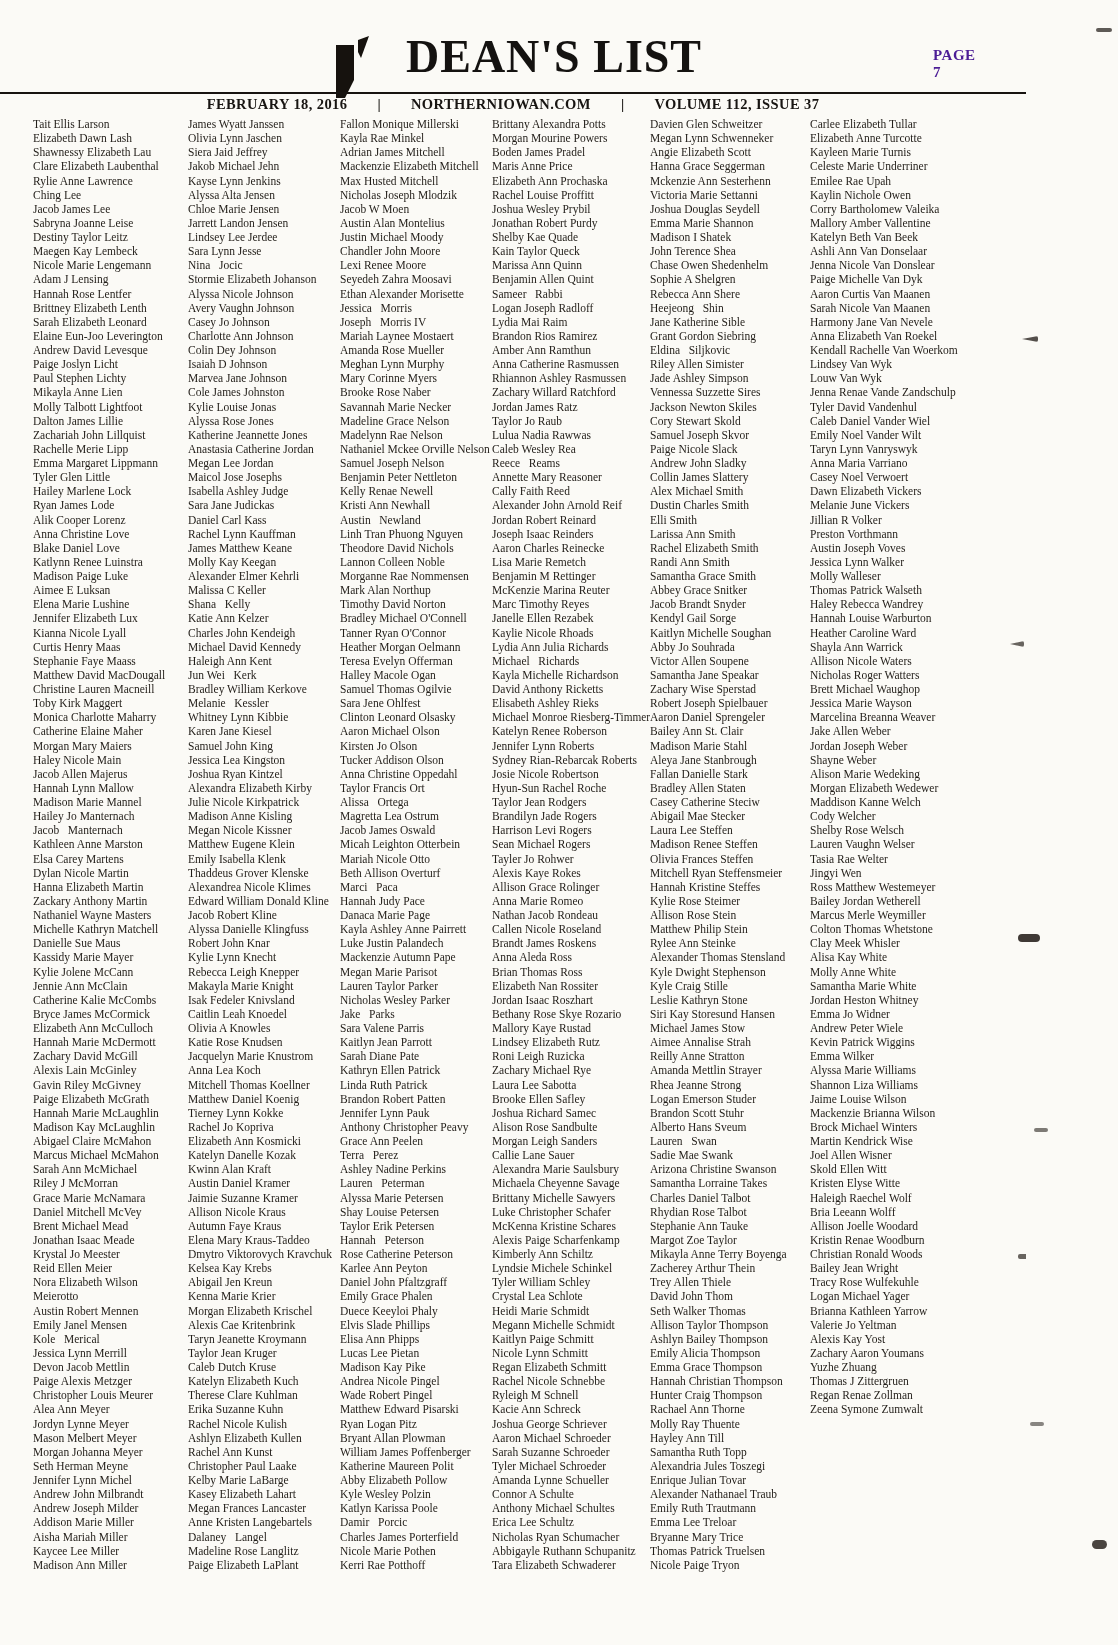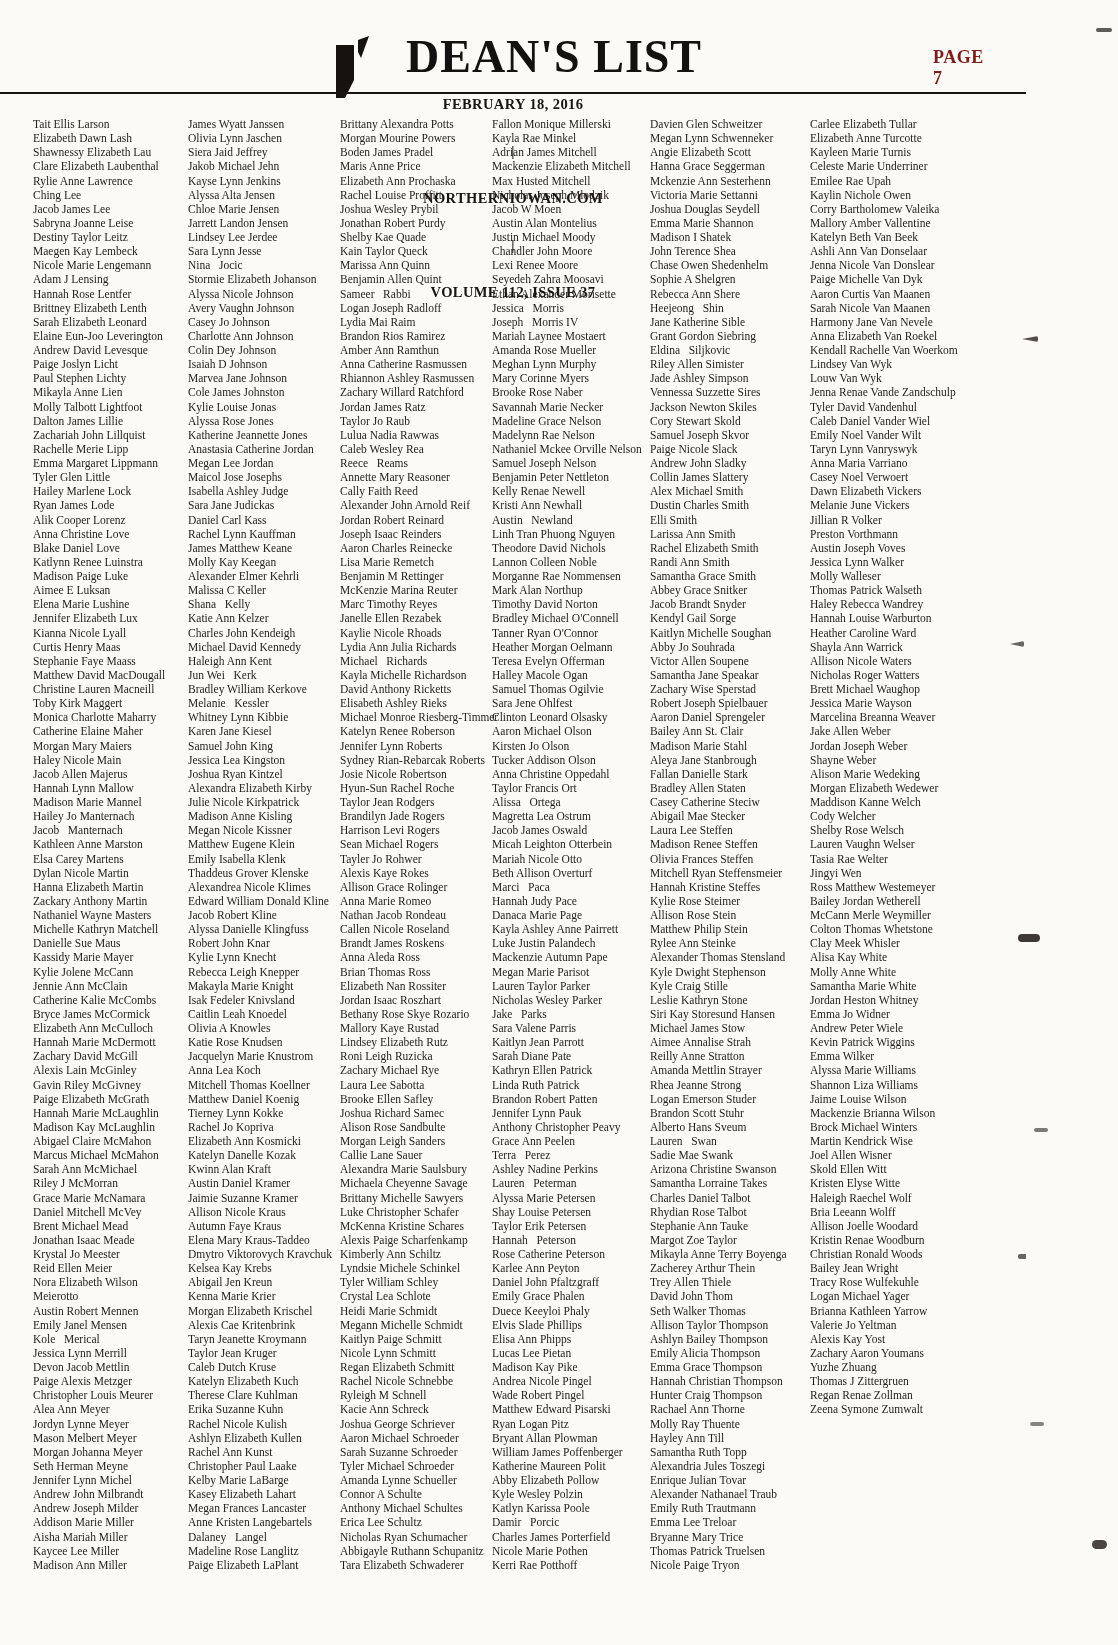--- a/index.html
+++ b/index.html
@@ -11,29 +11,29 @@
   }
   .masthead{position:absolute;top:0;left:0;width:924px;height:116px;}
   .logo{position:absolute;left:333px;top:36px;width:48px;height:62px;}
   .page-title{
     position:absolute;left:406px;top:30px;margin:0;
     font-size:46px;font-weight:bold;letter-spacing:1px;color:#141210;
     font-family:"Liberation Serif", serif;white-space:nowrap;
   }
   .page-label{
     position:absolute;left:933px;top:47px;
-    font-size:18px;font-weight:bold;letter-spacing:0.5px;color:#7f1d1d;
+    font-size:15px;font-weight:bold;letter-spacing:0.5px;color:#4c1d95;
   }
   .rule{
     position:absolute;left:0;top:92px;width:1026px;height:2.4px;background:#171310;
   }
   .subheader{
     position:absolute;left:0;top:96px;width:1026px;
     display:flex;justify-content:center;align-items:center;gap:30px;
-    font-size:14.5px;font-weight:bold;letter-spacing:0.4px;color:#181512;flex-direction:column;
+    font-size:14.5px;font-weight:bold;letter-spacing:0.4px;color:#181512;
   }
   .subheader .pipe{font-weight:bold;}
   .columns{
     position:absolute;top:117px;left:33px;display:flex;
   }
   .col{flex:none;}
   .col:nth-child(1){width:155px}
   .col:nth-child(2){width:152px}
   .col:nth-child(3){width:152px}
   .col:nth-child(4){width:158px}
@@ -270,20 +270,125 @@
       <div class="name"><span>Christopher Paul Laake</span></div>
       <div class="name"><span>Kelby Marie LaBarge</span></div>
       <div class="name"><span>Kasey Elizabeth Lahart</span></div>
       <div class="name"><span>Megan Frances Lancaster</span></div>
       <div class="name"><span>Anne Kristen Langebartels</span></div>
       <div class="name"><span>Dalaney   Langel</span></div>
       <div class="name"><span>Madeline Rose Langlitz</span></div>
       <div class="name"><span>Paige Elizabeth LaPlant</span></div>
     </div>
     <div class="col">
+      <div class="name"><span>Fallon Monique Millerski</span></div>
+      <div class="name"><span>Kayla Rae Minkel</span></div>
+      <div class="name"><span>Adrian James Mitchell</span></div>
+      <div class="name"><span>Mackenzie Elizabeth Mitchell</span></div>
+      <div class="name"><span>Max Husted Mitchell</span></div>
+      <div class="name"><span>Nicholas Joseph Mlodzik</span></div>
+      <div class="name"><span>Jacob W Moen</span></div>
+      <div class="name"><span>Austin Alan Montelius</span></div>
+      <div class="name"><span>Justin Michael Moody</span></div>
+      <div class="name"><span>Chandler John Moore</span></div>
+      <div class="name"><span>Lexi Renee Moore</span></div>
+      <div class="name"><span>Seyedeh Zahra Moosavi</span></div>
+      <div class="name"><span>Ethan Alexander Morisette</span></div>
+      <div class="name"><span>Jessica   Morris</span></div>
+      <div class="name"><span>Joseph   Morris IV</span></div>
+      <div class="name"><span>Mariah Laynee Mostaert</span></div>
+      <div class="name"><span>Amanda Rose Mueller</span></div>
+      <div class="name"><span>Meghan Lynn Murphy</span></div>
+      <div class="name"><span>Mary Corinne Myers</span></div>
+      <div class="name"><span>Brooke Rose Naber</span></div>
+      <div class="name"><span>Savannah Marie Necker</span></div>
+      <div class="name"><span>Madeline Grace Nelson</span></div>
+      <div class="name"><span>Madelynn Rae Nelson</span></div>
+      <div class="name"><span>Nathaniel Mckee Orville Nelson</span></div>
+      <div class="name"><span>Samuel Joseph Nelson</span></div>
+      <div class="name"><span>Benjamin Peter Nettleton</span></div>
+      <div class="name"><span>Kelly Renae Newell</span></div>
+      <div class="name"><span>Kristi Ann Newhall</span></div>
+      <div class="name"><span>Austin   Newland</span></div>
+      <div class="name"><span>Linh Tran Phuong Nguyen</span></div>
+      <div class="name"><span>Theodore David Nichols</span></div>
+      <div class="name"><span>Lannon Colleen Noble</span></div>
+      <div class="name"><span>Morganne Rae Nommensen</span></div>
+      <div class="name"><span>Mark Alan Northup</span></div>
+      <div class="name"><span>Timothy David Norton</span></div>
+      <div class="name"><span>Bradley Michael O'Connell</span></div>
+      <div class="name"><span>Tanner Ryan O'Connor</span></div>
+      <div class="name"><span>Heather Morgan Oelmann</span></div>
+      <div class="name"><span>Teresa Evelyn Offerman</span></div>
+      <div class="name"><span>Halley Macole Ogan</span></div>
+      <div class="name"><span>Samuel Thomas Ogilvie</span></div>
+      <div class="name"><span>Sara Jene Ohlfest</span></div>
+      <div class="name"><span>Clinton Leonard Olsasky</span></div>
+      <div class="name"><span>Aaron Michael Olson</span></div>
+      <div class="name"><span>Kirsten Jo Olson</span></div>
+      <div class="name"><span>Tucker Addison Olson</span></div>
+      <div class="name"><span>Anna Christine Oppedahl</span></div>
+      <div class="name"><span>Taylor Francis Ort</span></div>
+      <div class="name"><span>Alissa   Ortega</span></div>
+      <div class="name"><span>Magretta Lea Ostrum</span></div>
+      <div class="name"><span>Jacob James Oswald</span></div>
+      <div class="name"><span>Micah Leighton Otterbein</span></div>
+      <div class="name"><span>Mariah Nicole Otto</span></div>
+      <div class="name"><span>Beth Allison Overturf</span></div>
+      <div class="name"><span>Marci   Paca</span></div>
+      <div class="name"><span>Hannah Judy Pace</span></div>
+      <div class="name"><span>Danaca Marie Page</span></div>
+      <div class="name"><span>Kayla Ashley Anne Pairrett</span></div>
+      <div class="name"><span>Luke Justin Palandech</span></div>
+      <div class="name"><span>Mackenzie Autumn Pape</span></div>
+      <div class="name"><span>Megan Marie Parisot</span></div>
+      <div class="name"><span>Lauren Taylor Parker</span></div>
+      <div class="name"><span>Nicholas Wesley Parker</span></div>
+      <div class="name"><span>Jake   Parks</span></div>
+      <div class="name"><span>Sara Valene Parris</span></div>
+      <div class="name"><span>Kaitlyn Jean Parrott</span></div>
+      <div class="name"><span>Sarah Diane Pate</span></div>
+      <div class="name"><span>Kathryn Ellen Patrick</span></div>
+      <div class="name"><span>Linda Ruth Patrick</span></div>
+      <div class="name"><span>Brandon Robert Patten</span></div>
+      <div class="name"><span>Jennifer Lynn Pauk</span></div>
+      <div class="name"><span>Anthony Christopher Peavy</span></div>
+      <div class="name"><span>Grace Ann Peelen</span></div>
+      <div class="name"><span>Terra   Perez</span></div>
+      <div class="name"><span>Ashley Nadine Perkins</span></div>
+      <div class="name"><span>Lauren   Peterman</span></div>
+      <div class="name"><span>Alyssa Marie Petersen</span></div>
+      <div class="name"><span>Shay Louise Petersen</span></div>
+      <div class="name"><span>Taylor Erik Petersen</span></div>
+      <div class="name"><span>Hannah   Peterson</span></div>
+      <div class="name"><span>Rose Catherine Peterson</span></div>
+      <div class="name"><span>Karlee Ann Peyton</span></div>
+      <div class="name"><span>Daniel John Pfaltzgraff</span></div>
+      <div class="name"><span>Emily Grace Phalen</span></div>
+      <div class="name"><span>Duece Keeyloi Phaly</span></div>
+      <div class="name"><span>Elvis Slade Phillips</span></div>
+      <div class="name"><span>Elisa Ann Phipps</span></div>
+      <div class="name"><span>Lucas Lee Pietan</span></div>
+      <div class="name"><span>Madison Kay Pike</span></div>
+      <div class="name"><span>Andrea Nicole Pingel</span></div>
+      <div class="name"><span>Wade Robert Pingel</span></div>
+      <div class="name"><span>Matthew Edward Pisarski</span></div>
+      <div class="name"><span>Ryan Logan Pitz</span></div>
+      <div class="name"><span>Bryant Allan Plowman</span></div>
+      <div class="name"><span>William James Poffenberger</span></div>
+      <div class="name"><span>Katherine Maureen Polit</span></div>
+      <div class="name"><span>Abby Elizabeth Pollow</span></div>
+      <div class="name"><span>Kyle Wesley Polzin</span></div>
+      <div class="name"><span>Katlyn Karissa Poole</span></div>
+      <div class="name"><span>Damir   Porcic</span></div>
+      <div class="name"><span>Charles James Porterfield</span></div>
+      <div class="name"><span>Nicole Marie Pothen</span></div>
+      <div class="name"><span>Kerri Rae Potthoff</span></div>
+    </div>
+    <div class="col">
       <div class="name"><span>Brittany Alexandra Potts</span></div>
       <div class="name"><span>Morgan Mourine Powers</span></div>
       <div class="name"><span>Boden James Pradel</span></div>
       <div class="name"><span>Maris Anne Price</span></div>
       <div class="name"><span>Elizabeth Ann Prochaska</span></div>
       <div class="name"><span>Rachel Louise Proffitt</span></div>
       <div class="name"><span>Joshua Wesley Prybil</span></div>
       <div class="name"><span>Jonathan Robert Purdy</span></div>
       <div class="name"><span>Shelby Kae Quade</span></div>
       <div class="name"><span>Kain Taylor Queck</span></div>
@@ -373,125 +478,20 @@
       <div class="name"><span>Aaron Michael Schroeder</span></div>
       <div class="name"><span>Sarah Suzanne Schroeder</span></div>
       <div class="name"><span>Tyler Michael Schroeder</span></div>
       <div class="name"><span>Amanda Lynne Schueller</span></div>
       <div class="name"><span>Connor A Schulte</span></div>
       <div class="name"><span>Anthony Michael Schultes</span></div>
       <div class="name"><span>Erica Lee Schultz</span></div>
       <div class="name"><span>Nicholas Ryan Schumacher</span></div>
       <div class="name"><span>Abbigayle Ruthann Schupanitz</span></div>
       <div class="name"><span>Tara Elizabeth Schwaderer</span></div>
-    </div>
-    <div class="col">
-      <div class="name"><span>Fallon Monique Millerski</span></div>
-      <div class="name"><span>Kayla Rae Minkel</span></div>
-      <div class="name"><span>Adrian James Mitchell</span></div>
-      <div class="name"><span>Mackenzie Elizabeth Mitchell</span></div>
-      <div class="name"><span>Max Husted Mitchell</span></div>
-      <div class="name"><span>Nicholas Joseph Mlodzik</span></div>
-      <div class="name"><span>Jacob W Moen</span></div>
-      <div class="name"><span>Austin Alan Montelius</span></div>
-      <div class="name"><span>Justin Michael Moody</span></div>
-      <div class="name"><span>Chandler John Moore</span></div>
-      <div class="name"><span>Lexi Renee Moore</span></div>
-      <div class="name"><span>Seyedeh Zahra Moosavi</span></div>
-      <div class="name"><span>Ethan Alexander Morisette</span></div>
-      <div class="name"><span>Jessica   Morris</span></div>
-      <div class="name"><span>Joseph   Morris IV</span></div>
-      <div class="name"><span>Mariah Laynee Mostaert</span></div>
-      <div class="name"><span>Amanda Rose Mueller</span></div>
-      <div class="name"><span>Meghan Lynn Murphy</span></div>
-      <div class="name"><span>Mary Corinne Myers</span></div>
-      <div class="name"><span>Brooke Rose Naber</span></div>
-      <div class="name"><span>Savannah Marie Necker</span></div>
-      <div class="name"><span>Madeline Grace Nelson</span></div>
-      <div class="name"><span>Madelynn Rae Nelson</span></div>
-      <div class="name"><span>Nathaniel Mckee Orville Nelson</span></div>
-      <div class="name"><span>Samuel Joseph Nelson</span></div>
-      <div class="name"><span>Benjamin Peter Nettleton</span></div>
-      <div class="name"><span>Kelly Renae Newell</span></div>
-      <div class="name"><span>Kristi Ann Newhall</span></div>
-      <div class="name"><span>Austin   Newland</span></div>
-      <div class="name"><span>Linh Tran Phuong Nguyen</span></div>
-      <div class="name"><span>Theodore David Nichols</span></div>
-      <div class="name"><span>Lannon Colleen Noble</span></div>
-      <div class="name"><span>Morganne Rae Nommensen</span></div>
-      <div class="name"><span>Mark Alan Northup</span></div>
-      <div class="name"><span>Timothy David Norton</span></div>
-      <div class="name"><span>Bradley Michael O'Connell</span></div>
-      <div class="name"><span>Tanner Ryan O'Connor</span></div>
-      <div class="name"><span>Heather Morgan Oelmann</span></div>
-      <div class="name"><span>Teresa Evelyn Offerman</span></div>
-      <div class="name"><span>Halley Macole Ogan</span></div>
-      <div class="name"><span>Samuel Thomas Ogilvie</span></div>
-      <div class="name"><span>Sara Jene Ohlfest</span></div>
-      <div class="name"><span>Clinton Leonard Olsasky</span></div>
-      <div class="name"><span>Aaron Michael Olson</span></div>
-      <div class="name"><span>Kirsten Jo Olson</span></div>
-      <div class="name"><span>Tucker Addison Olson</span></div>
-      <div class="name"><span>Anna Christine Oppedahl</span></div>
-      <div class="name"><span>Taylor Francis Ort</span></div>
-      <div class="name"><span>Alissa   Ortega</span></div>
-      <div class="name"><span>Magretta Lea Ostrum</span></div>
-      <div class="name"><span>Jacob James Oswald</span></div>
-      <div class="name"><span>Micah Leighton Otterbein</span></div>
-      <div class="name"><span>Mariah Nicole Otto</span></div>
-      <div class="name"><span>Beth Allison Overturf</span></div>
-      <div class="name"><span>Marci   Paca</span></div>
-      <div class="name"><span>Hannah Judy Pace</span></div>
-      <div class="name"><span>Danaca Marie Page</span></div>
-      <div class="name"><span>Kayla Ashley Anne Pairrett</span></div>
-      <div class="name"><span>Luke Justin Palandech</span></div>
-      <div class="name"><span>Mackenzie Autumn Pape</span></div>
-      <div class="name"><span>Megan Marie Parisot</span></div>
-      <div class="name"><span>Lauren Taylor Parker</span></div>
-      <div class="name"><span>Nicholas Wesley Parker</span></div>
-      <div class="name"><span>Jake   Parks</span></div>
-      <div class="name"><span>Sara Valene Parris</span></div>
-      <div class="name"><span>Kaitlyn Jean Parrott</span></div>
-      <div class="name"><span>Sarah Diane Pate</span></div>
-      <div class="name"><span>Kathryn Ellen Patrick</span></div>
-      <div class="name"><span>Linda Ruth Patrick</span></div>
-      <div class="name"><span>Brandon Robert Patten</span></div>
-      <div class="name"><span>Jennifer Lynn Pauk</span></div>
-      <div class="name"><span>Anthony Christopher Peavy</span></div>
-      <div class="name"><span>Grace Ann Peelen</span></div>
-      <div class="name"><span>Terra   Perez</span></div>
-      <div class="name"><span>Ashley Nadine Perkins</span></div>
-      <div class="name"><span>Lauren   Peterman</span></div>
-      <div class="name"><span>Alyssa Marie Petersen</span></div>
-      <div class="name"><span>Shay Louise Petersen</span></div>
-      <div class="name"><span>Taylor Erik Petersen</span></div>
-      <div class="name"><span>Hannah   Peterson</span></div>
-      <div class="name"><span>Rose Catherine Peterson</span></div>
-      <div class="name"><span>Karlee Ann Peyton</span></div>
-      <div class="name"><span>Daniel John Pfaltzgraff</span></div>
-      <div class="name"><span>Emily Grace Phalen</span></div>
-      <div class="name"><span>Duece Keeyloi Phaly</span></div>
-      <div class="name"><span>Elvis Slade Phillips</span></div>
-      <div class="name"><span>Elisa Ann Phipps</span></div>
-      <div class="name"><span>Lucas Lee Pietan</span></div>
-      <div class="name"><span>Madison Kay Pike</span></div>
-      <div class="name"><span>Andrea Nicole Pingel</span></div>
-      <div class="name"><span>Wade Robert Pingel</span></div>
-      <div class="name"><span>Matthew Edward Pisarski</span></div>
-      <div class="name"><span>Ryan Logan Pitz</span></div>
-      <div class="name"><span>Bryant Allan Plowman</span></div>
-      <div class="name"><span>William James Poffenberger</span></div>
-      <div class="name"><span>Katherine Maureen Polit</span></div>
-      <div class="name"><span>Abby Elizabeth Pollow</span></div>
-      <div class="name"><span>Kyle Wesley Polzin</span></div>
-      <div class="name"><span>Katlyn Karissa Poole</span></div>
-      <div class="name"><span>Damir   Porcic</span></div>
-      <div class="name"><span>Charles James Porterfield</span></div>
-      <div class="name"><span>Nicole Marie Pothen</span></div>
-      <div class="name"><span>Kerri Rae Potthoff</span></div>
     </div>
     <div class="col">
       <div class="name"><span>Davien Glen Schweitzer</span></div>
       <div class="name"><span>Megan Lynn Schwenneker</span></div>
       <div class="name"><span>Angie Elizabeth Scott</span></div>
       <div class="name"><span>Hanna Grace Seggerman</span></div>
       <div class="name"><span>Mckenzie Ann Sesterhenn</span></div>
       <div class="name"><span>Victoria Marie Settanni</span></div>
       <div class="name"><span>Joshua Douglas Seydell</span></div>
       <div class="name"><span>Emma Marie Shannon</span></div>
@@ -641,21 +641,21 @@
       <div class="name"><span>Alison Marie Wedeking</span></div>
       <div class="name"><span>Morgan Elizabeth Wedewer</span></div>
       <div class="name"><span>Maddison Kanne Welch</span></div>
       <div class="name"><span>Cody Welcher</span></div>
       <div class="name"><span>Shelby Rose Welsch</span></div>
       <div class="name"><span>Lauren Vaughn Welser</span></div>
       <div class="name"><span>Tasia Rae Welter</span></div>
       <div class="name"><span>Jingyi Wen</span></div>
       <div class="name"><span>Ross Matthew Westemeyer</span></div>
       <div class="name"><span>Bailey Jordan Wetherell</span></div>
-      <div class="name"><span>McCann Merle Weymiller</span></div>
+      <div class="name"><span>Marcus Merle Weymiller</span></div>
       <div class="name"><span>Colton Thomas Whetstone</span></div>
       <div class="name"><span>Clay Meek Whisler</span></div>
       <div class="name"><span>Alisa Kay White</span></div>
       <div class="name"><span>Molly Anne White</span></div>
       <div class="name"><span>Samantha Marie White</span></div>
       <div class="name"><span>Jordan Heston Whitney</span></div>
       <div class="name"><span>Emma Jo Widner</span></div>
       <div class="name"><span>Andrew Peter Wiele</span></div>
       <div class="name"><span>Kevin Patrick Wiggins</span></div>
       <div class="name"><span>Emma Wilker</span></div>

